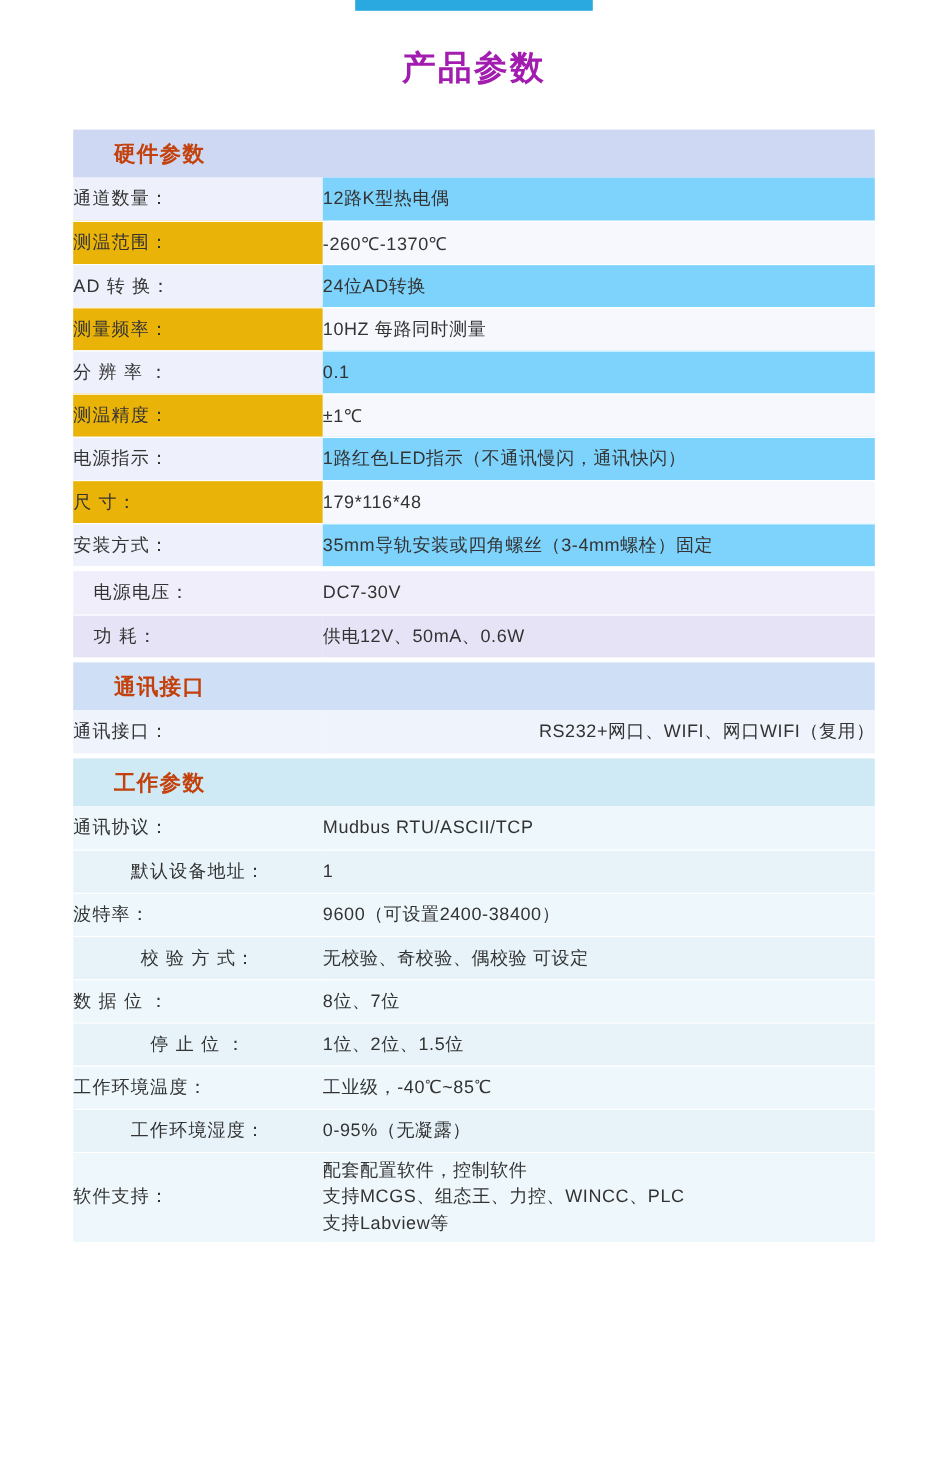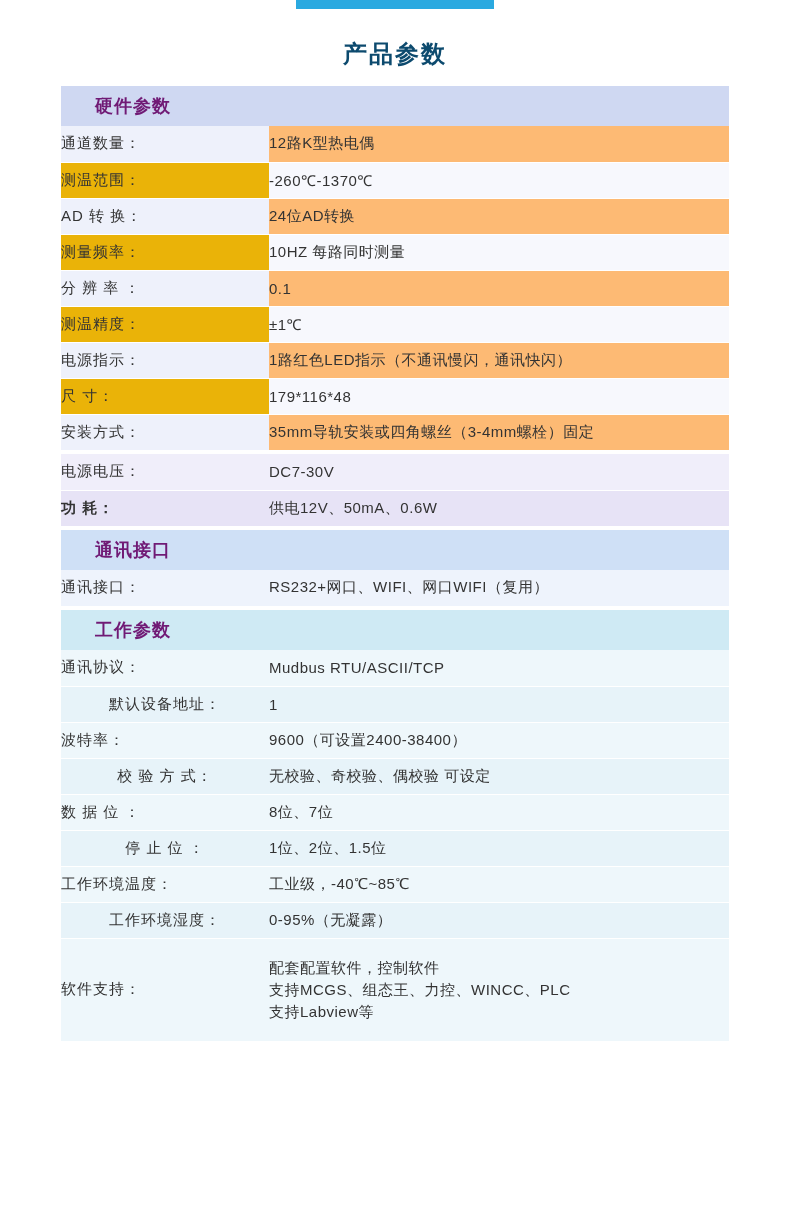--- a/index.html
+++ b/index.html
@@ -23,43 +23,43 @@
   .top-bar {
     position: absolute;
     top: 0;
     left: 296px;
     width: 198px;
     height: 9px;
     background: #2aa9e0;
   }
   .title {
     text-align: center;
-    font-size: 24px;
+    font-size: 28px;
     font-weight: bold;
-    color: #0c4a6e;
+    color: #a21caf;
     letter-spacing: 2px;
     padding-top: 38px;
-    padding-bottom: 16px;
+    padding-bottom: 32px;
     font-family: "DejaVu Sans", "Liberation Sans", sans-serif;
   }
   .spec-table {
     width: 668px;
     margin: 0 auto;
     border-collapse: collapse;
     table-layout: fixed;
   }
   .spec-table td {
     padding: 0;
     vertical-align: middle;
   }
   .section-row td {
     height: 40px;
     font-size: 18px;
     font-weight: bold;
-    color: #701a75;
+    color: #c2410c;
     padding-left: 34px;
     letter-spacing: 1px;
   }
   .sec-hw { background: #cfd8f2; }
   .sec-pw { background: #d9d4f0; }
   .sec-comm { background: #cfe0f6; margin-left: 28px; }
   .sec-work { background: #cfeaf4; }
 
   .data-row td {
     height: 36px;
@@ -73,41 +73,41 @@
     letter-spacing: 1px;
     box-sizing: border-box;
   }
   .value-cell {
     padding-left: 14px;
     letter-spacing: 0.5px;
     box-sizing: border-box;
   }
   
   .hw .label-cell { background: #eef1fb; }
-  .hw .value-cell { background: #fdba74; }
+  .hw .value-cell { background: #7dd3fc; }
   .hw.alt .label-cell { background: #eab308; }
   .hw.alt .value-cell { background: #f7f8fd; }
 
-  .pw .label-cell { background: #f0eefa; }
+  .pw .label-cell { background: #f0eefa; padding-left: 17px; }
   .pw .value-cell { background: #f0eefa; }
-  .pw.alt .label-cell { background: #e7e3f6; font-weight: bold; }
+  .pw.alt .label-cell { background: #e7e3f6; }
   .pw.alt .value-cell { background: #e7e3f6; }
 
   .cm .label-cell { background: #eef3fc; }
-  .cm .value-cell { background: #eef3fc; }
+  .cm .value-cell { background: #eef3fc; text-align: right; }
   .cm.alt .label-cell { background: #e6edfa; }
   .cm.alt .value-cell { background: #e6edfa; }
 
   .wk .label-cell { background: #eef7fb; }
   .wk .value-cell { background: #eef7fb; }
   .wk.alt .label-cell { background: #e7f3f9; text-align: center; }
   .wk.alt .value-cell { background: #e7f3f9; }
 
   .tall-row td {
-    height: 103px;
+    height: 75px;
     vertical-align: middle;
   }
   .multi-line {
     line-height: 22px;
     white-space: pre-line;
     letter-spacing: 0.5px;
   }
   .spacer { height: 4px; }
   .bottom-pad { height: 30px; }
 </style>

